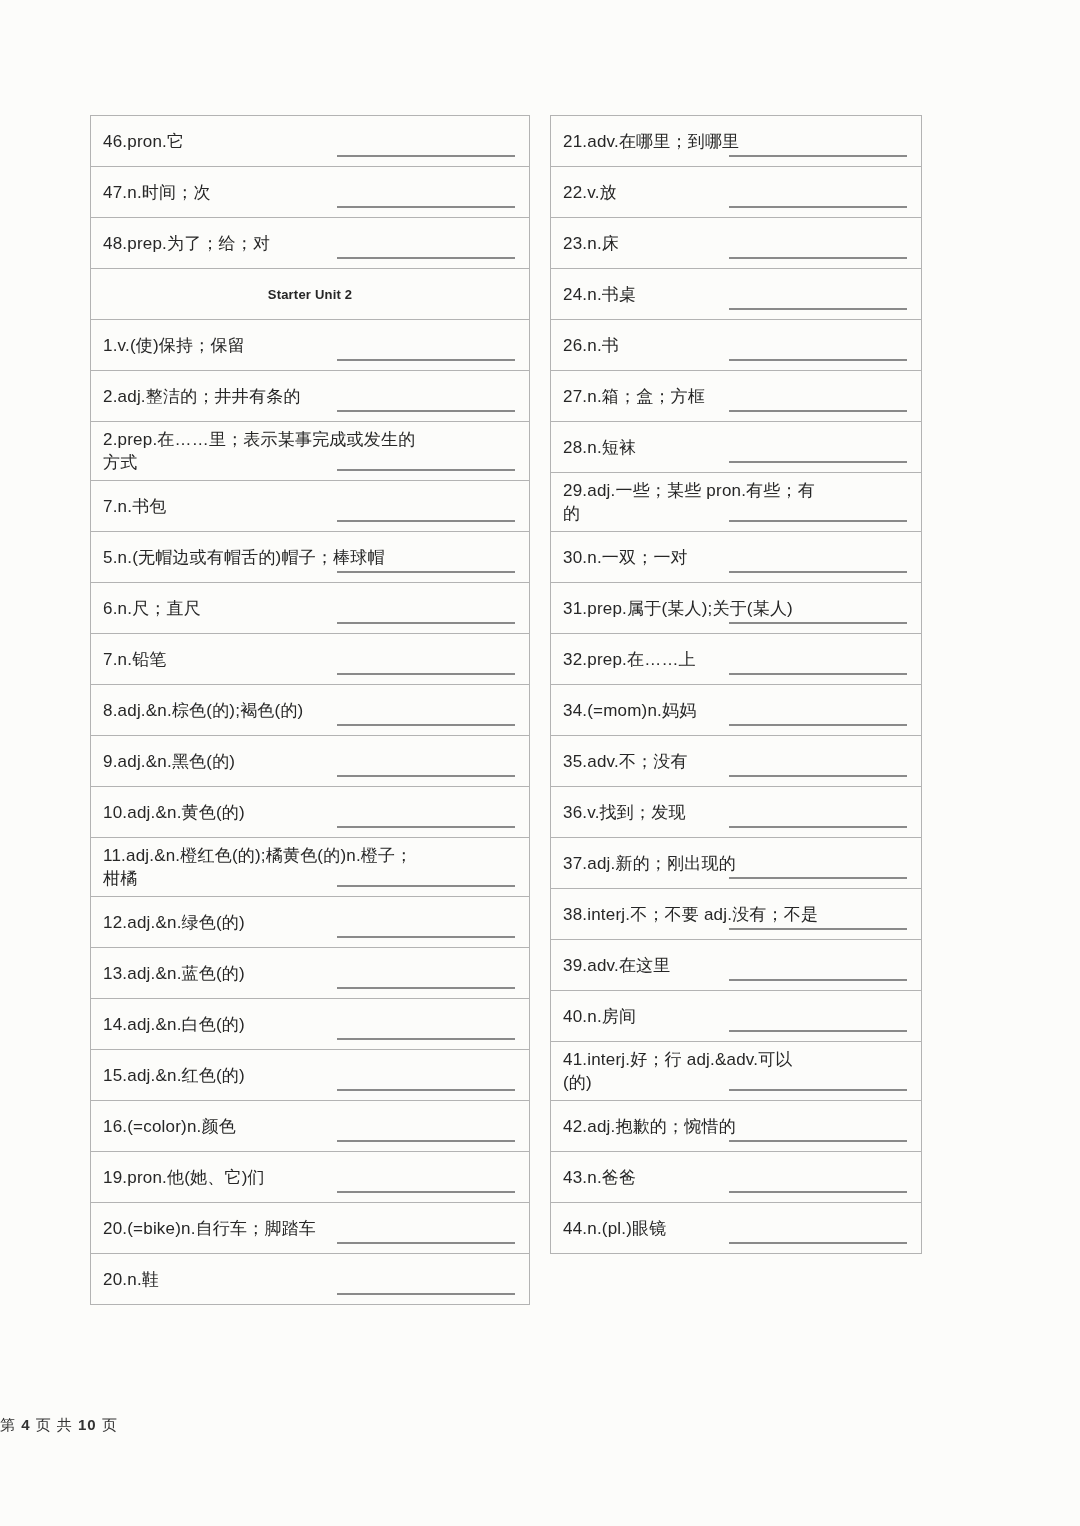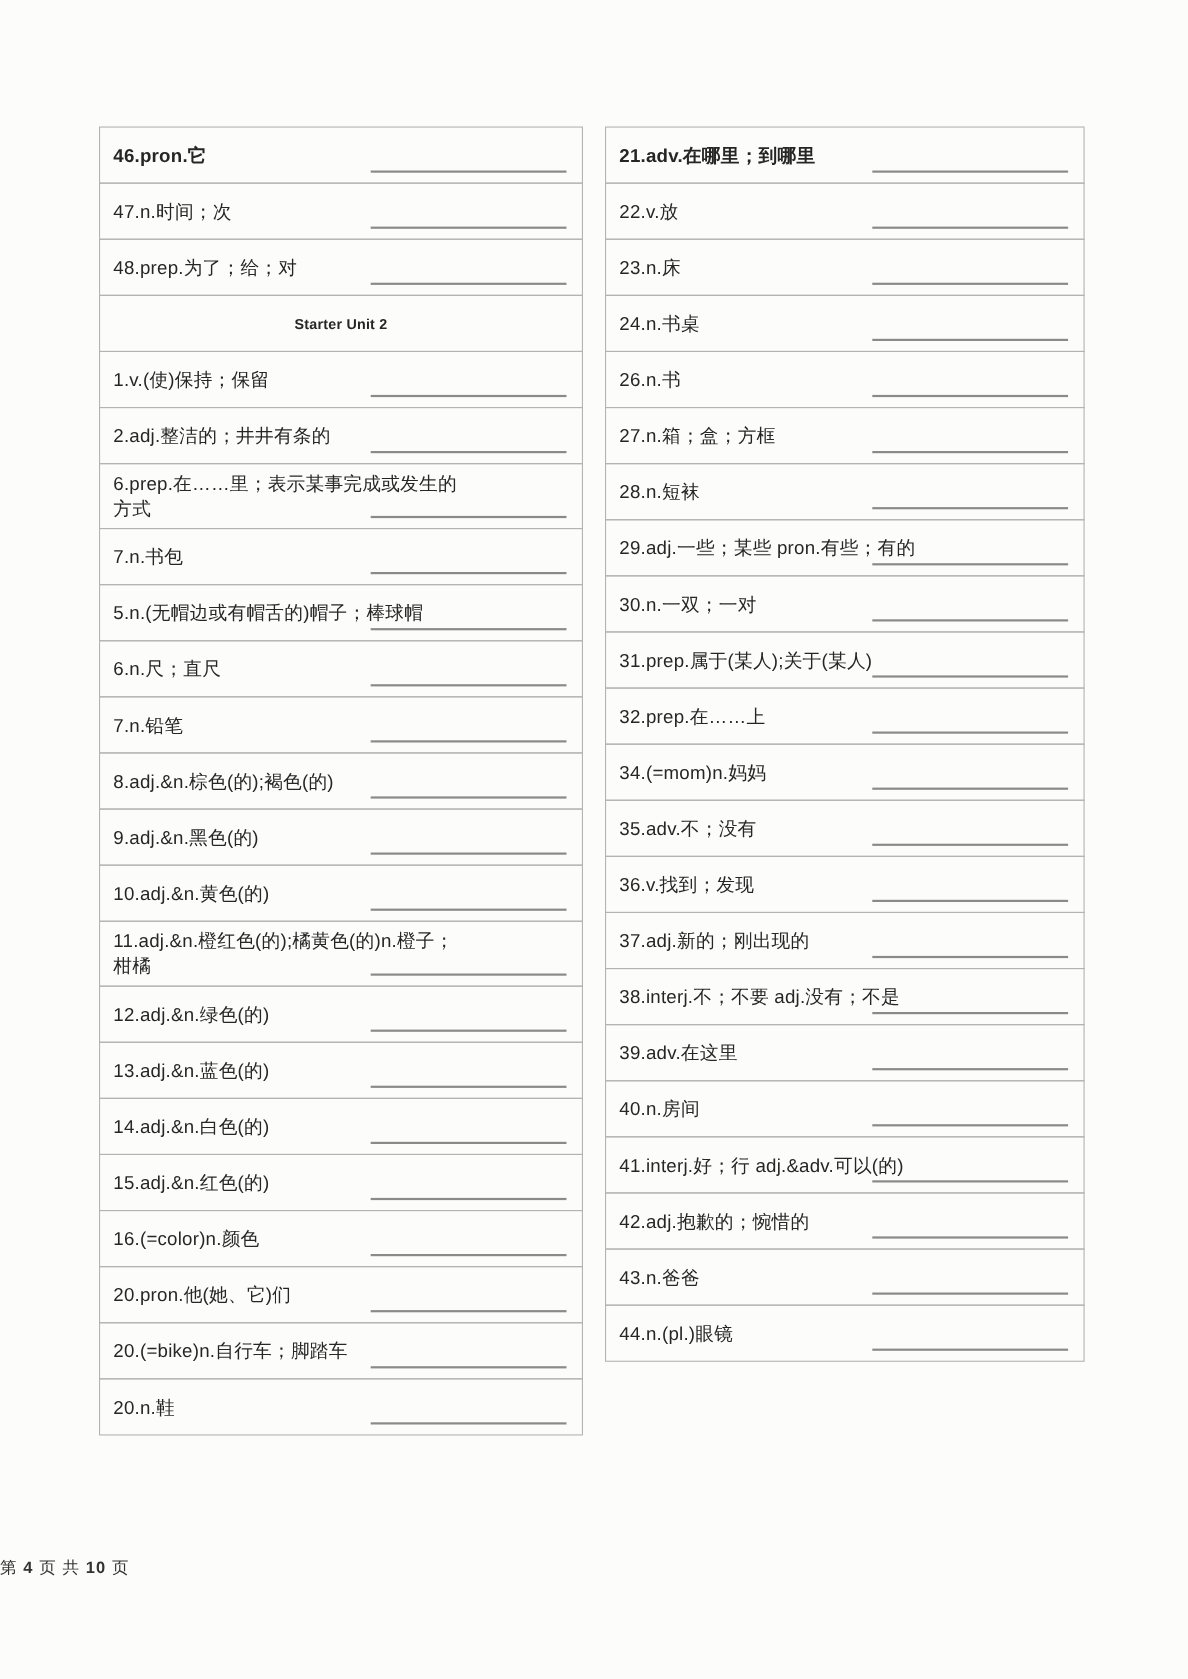--- a/index.html
+++ b/index.html
@@ -18,34 +18,34 @@
   .page {
     position: absolute;
     inset: 0;
     background: #fcfcfa;
   }
   .column {
     position: absolute;
     top: 115px;
   }
   .column.left  { left: 90px;  width: 440px; }
-  .column.right { left: 550px; width: 436px; }
+  .column.right { left: 550px; width: 372px; }
 
   .cell {
     position: relative;
     border: 1px solid #b3b3b3;
     margin-top: -1px;
     min-height: 52px;
     display: flex;
     align-items: center;
     box-sizing: border-box;
     padding: 6px 12px;
     background: transparent;
   }
-  .cell:first-child { margin-top: 0; font-weight: bold; }
+  .cell:first-child { margin-top: 0; }
 
   .cell-text {
     font-size: 17px;
     line-height: 23px;
     padding-right: 88px;
     letter-spacing: 0.2px;
   }
 
   .header-cell { justify-content: center; }
   .header-cell .cell-text {
@@ -98,21 +98,21 @@
       </div>
       <div class="cell">
         <div class="cell-text">1.v.(使)保持；保留</div>
         <span class="answer-blank"></span>
       </div>
       <div class="cell">
         <div class="cell-text">2.adj.整洁的；井井有条的</div>
         <span class="answer-blank"></span>
       </div>
       <div class="cell">
-        <div class="cell-text">6.prep.在……里；表示某事完成或发生的方式</div>
+        <div class="cell-text">2.prep.在……里；表示某事完成或发生的方式</div>
         <span class="answer-blank"></span>
       </div>
       <div class="cell">
         <div class="cell-text">7.n.书包</div>
         <span class="answer-blank"></span>
       </div>
       <div class="cell">
         <div class="cell-text">5.n.(无帽边或有帽舌的)帽子；棒球帽</div>
         <span class="answer-blank"></span>
       </div>
@@ -154,21 +154,21 @@
       </div>
       <div class="cell">
         <div class="cell-text">15.adj.&amp;n.红色(的)</div>
         <span class="answer-blank"></span>
       </div>
       <div class="cell">
         <div class="cell-text">16.(=color)n.颜色</div>
         <span class="answer-blank"></span>
       </div>
       <div class="cell">
-        <div class="cell-text">20.pron.他(她、它)们</div>
+        <div class="cell-text">19.pron.他(她、它)们</div>
         <span class="answer-blank"></span>
       </div>
       <div class="cell">
         <div class="cell-text">20.(=bike)n.自行车；脚踏车</div>
         <span class="answer-blank"></span>
       </div>
       <div class="cell">
         <div class="cell-text">20.n.鞋</div>
         <span class="answer-blank"></span>
       </div>

